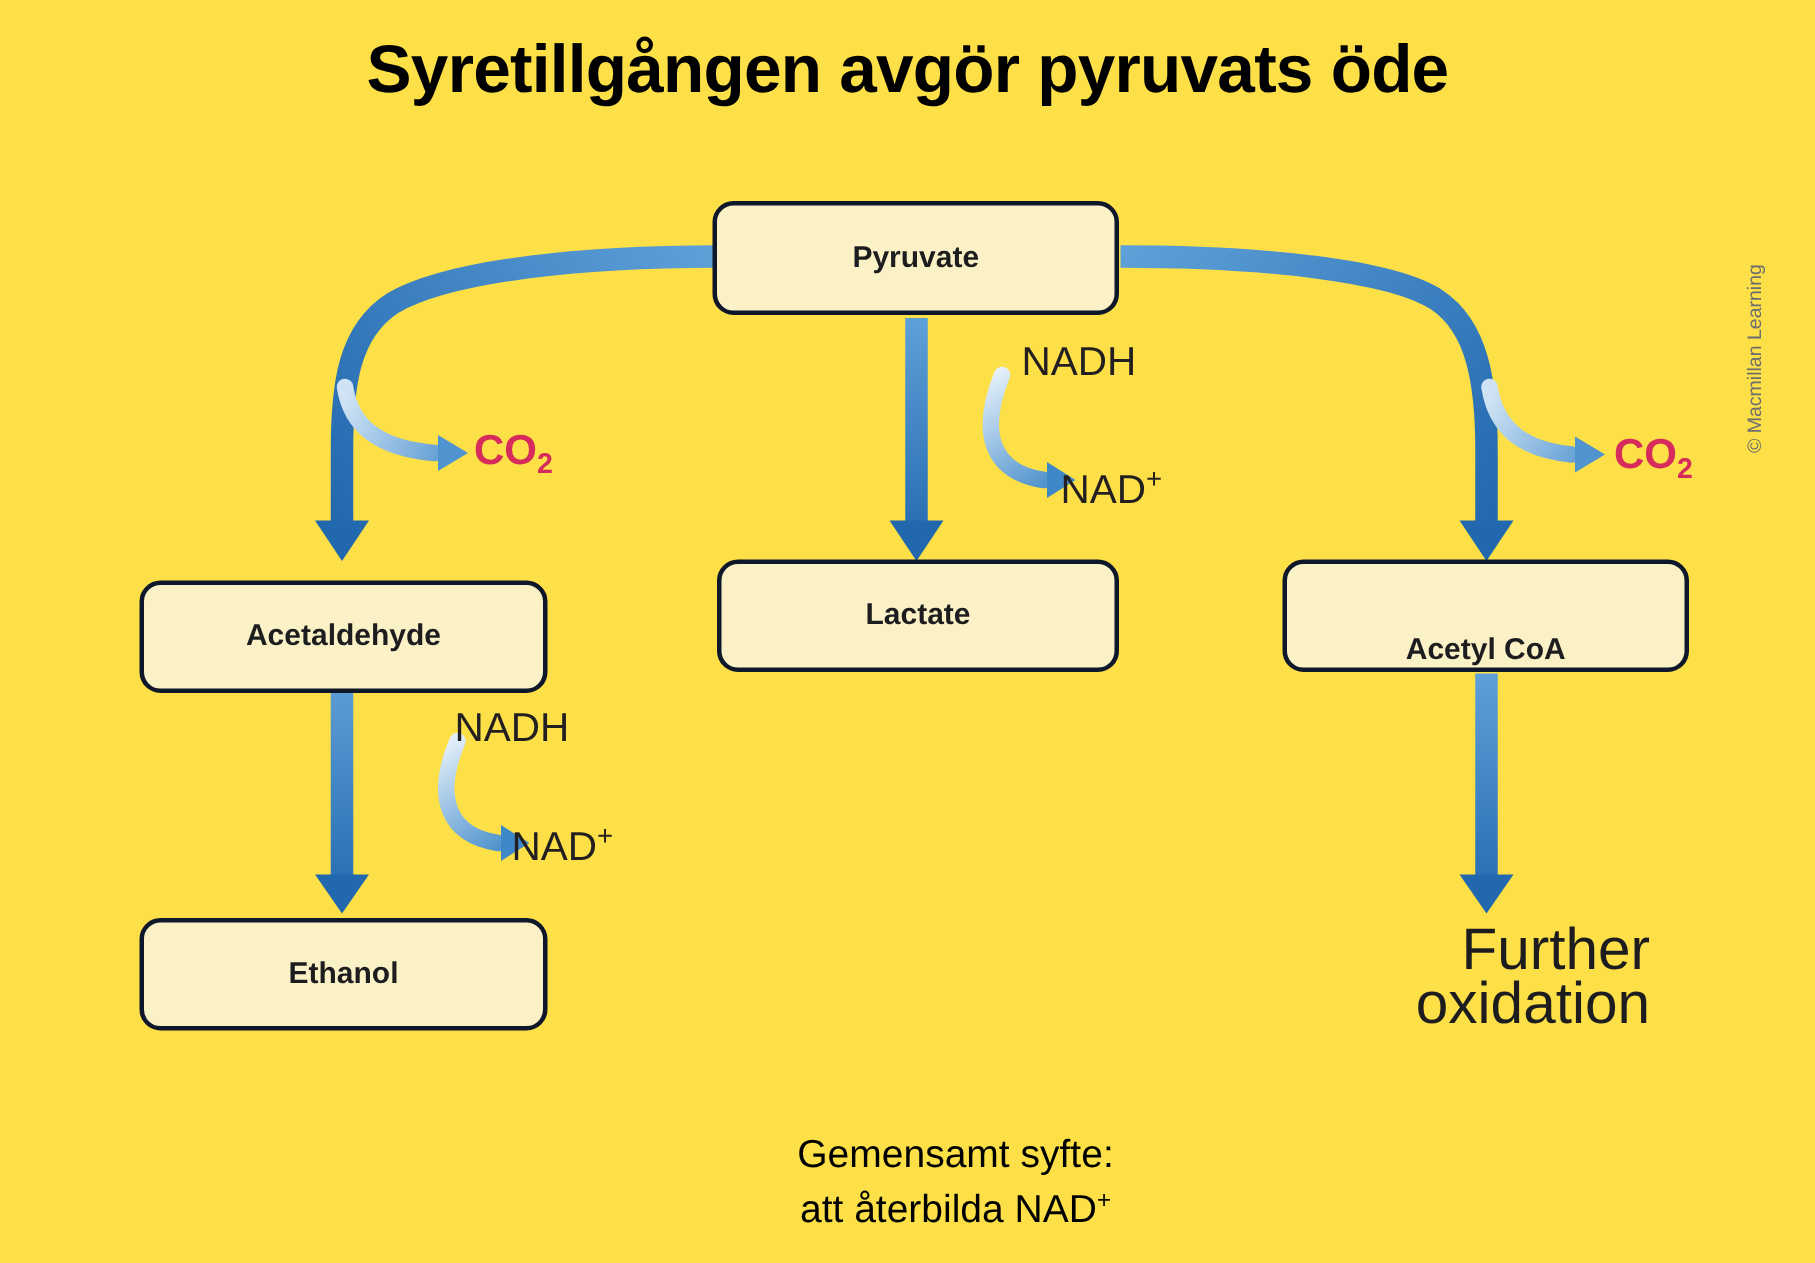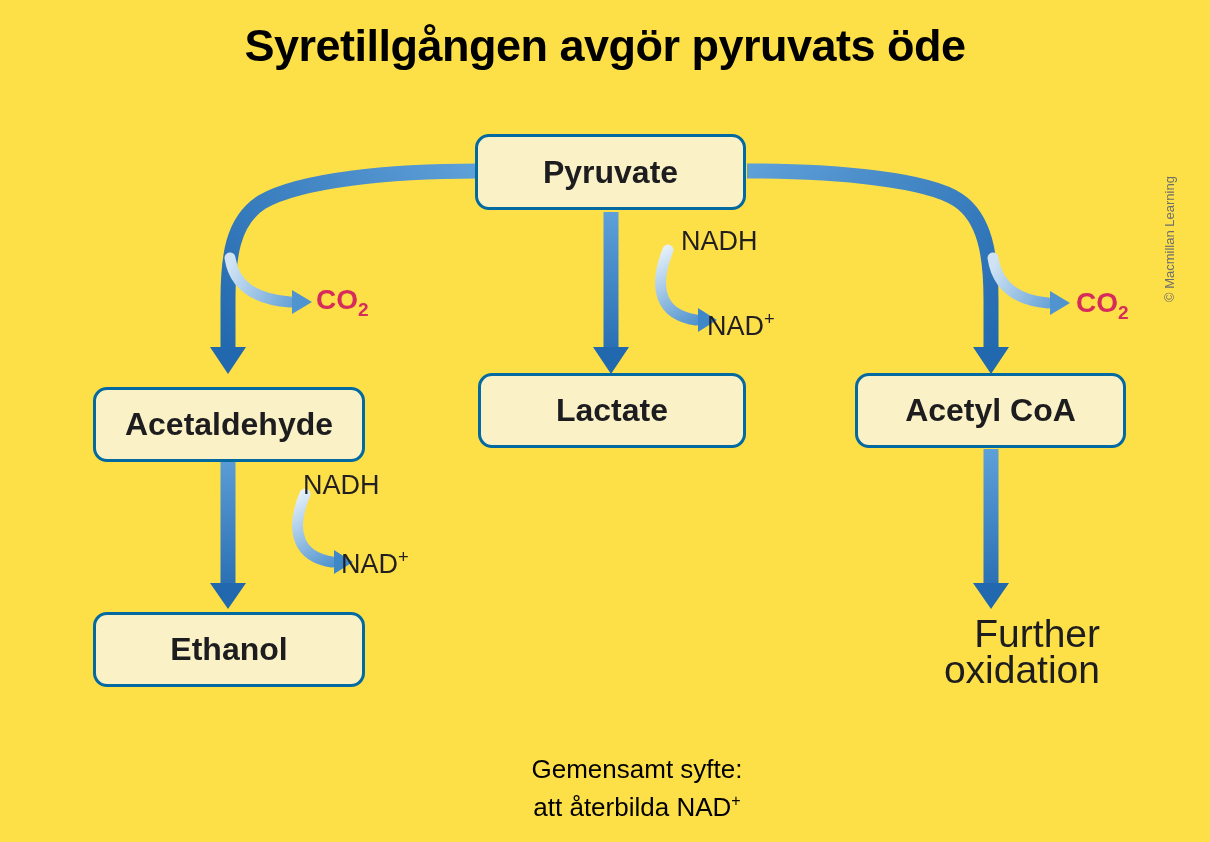--- a/index.html
+++ b/index.html
@@ -14,29 +14,29 @@
   #slide-title{
     position:absolute;top:20px;left:0;width:1210px;
     text-align:center;
     font-size:45px;font-weight:800;letter-spacing:-0.5px;
     color:#000;
   }
   svg.arrows{position:absolute;left:0;top:0;width:1210px;height:842px;}
   .node{
     position:absolute;box-sizing:border-box;
     background:#FAF2C6;
-    border:3px solid #0369a1;
+    border:3px solid #0f172a;
     border-radius:14px;
     display:flex;align-items:center;justify-content:center;
-    font-weight:bold;font-size:32px;color:#1d1d1f;
+    font-weight:bold;font-size:20px;color:#1d1d1f;
   }
   #node-pyruvate{left:475px;top:134px;width:271px;height:76px;}
   #node-acetaldehyde{left:93px;top:373px;width:272px;height:75px;margin-top:14px;}
   #node-lactate{left:478px;top:373px;width:268px;height:75px;align-items:center;}
-  #node-acetyl-coa{left:855px;top:373px;width:271px;height:75px;}
+  #node-acetyl-coa{left:855px;top:373px;width:271px;height:75px;align-items:flex-end;}
   #node-ethanol{left:93px;top:612px;width:272px;height:75px;}
   #further-oxidation{
     position:absolute;left:900px;top:616px;width:200px;
     text-align:right;font-size:39px;font-weight:normal;line-height:36px;
     color:#1d1d1f;
   }
   .chem{position:absolute;font-size:27px;color:#231F20;white-space:nowrap;}
   .chem sub{font-size:68%;}
   .chem sup{font-size:68%;}
   .co2{color:#D62B5B;font-weight:600;font-size:28px;}

